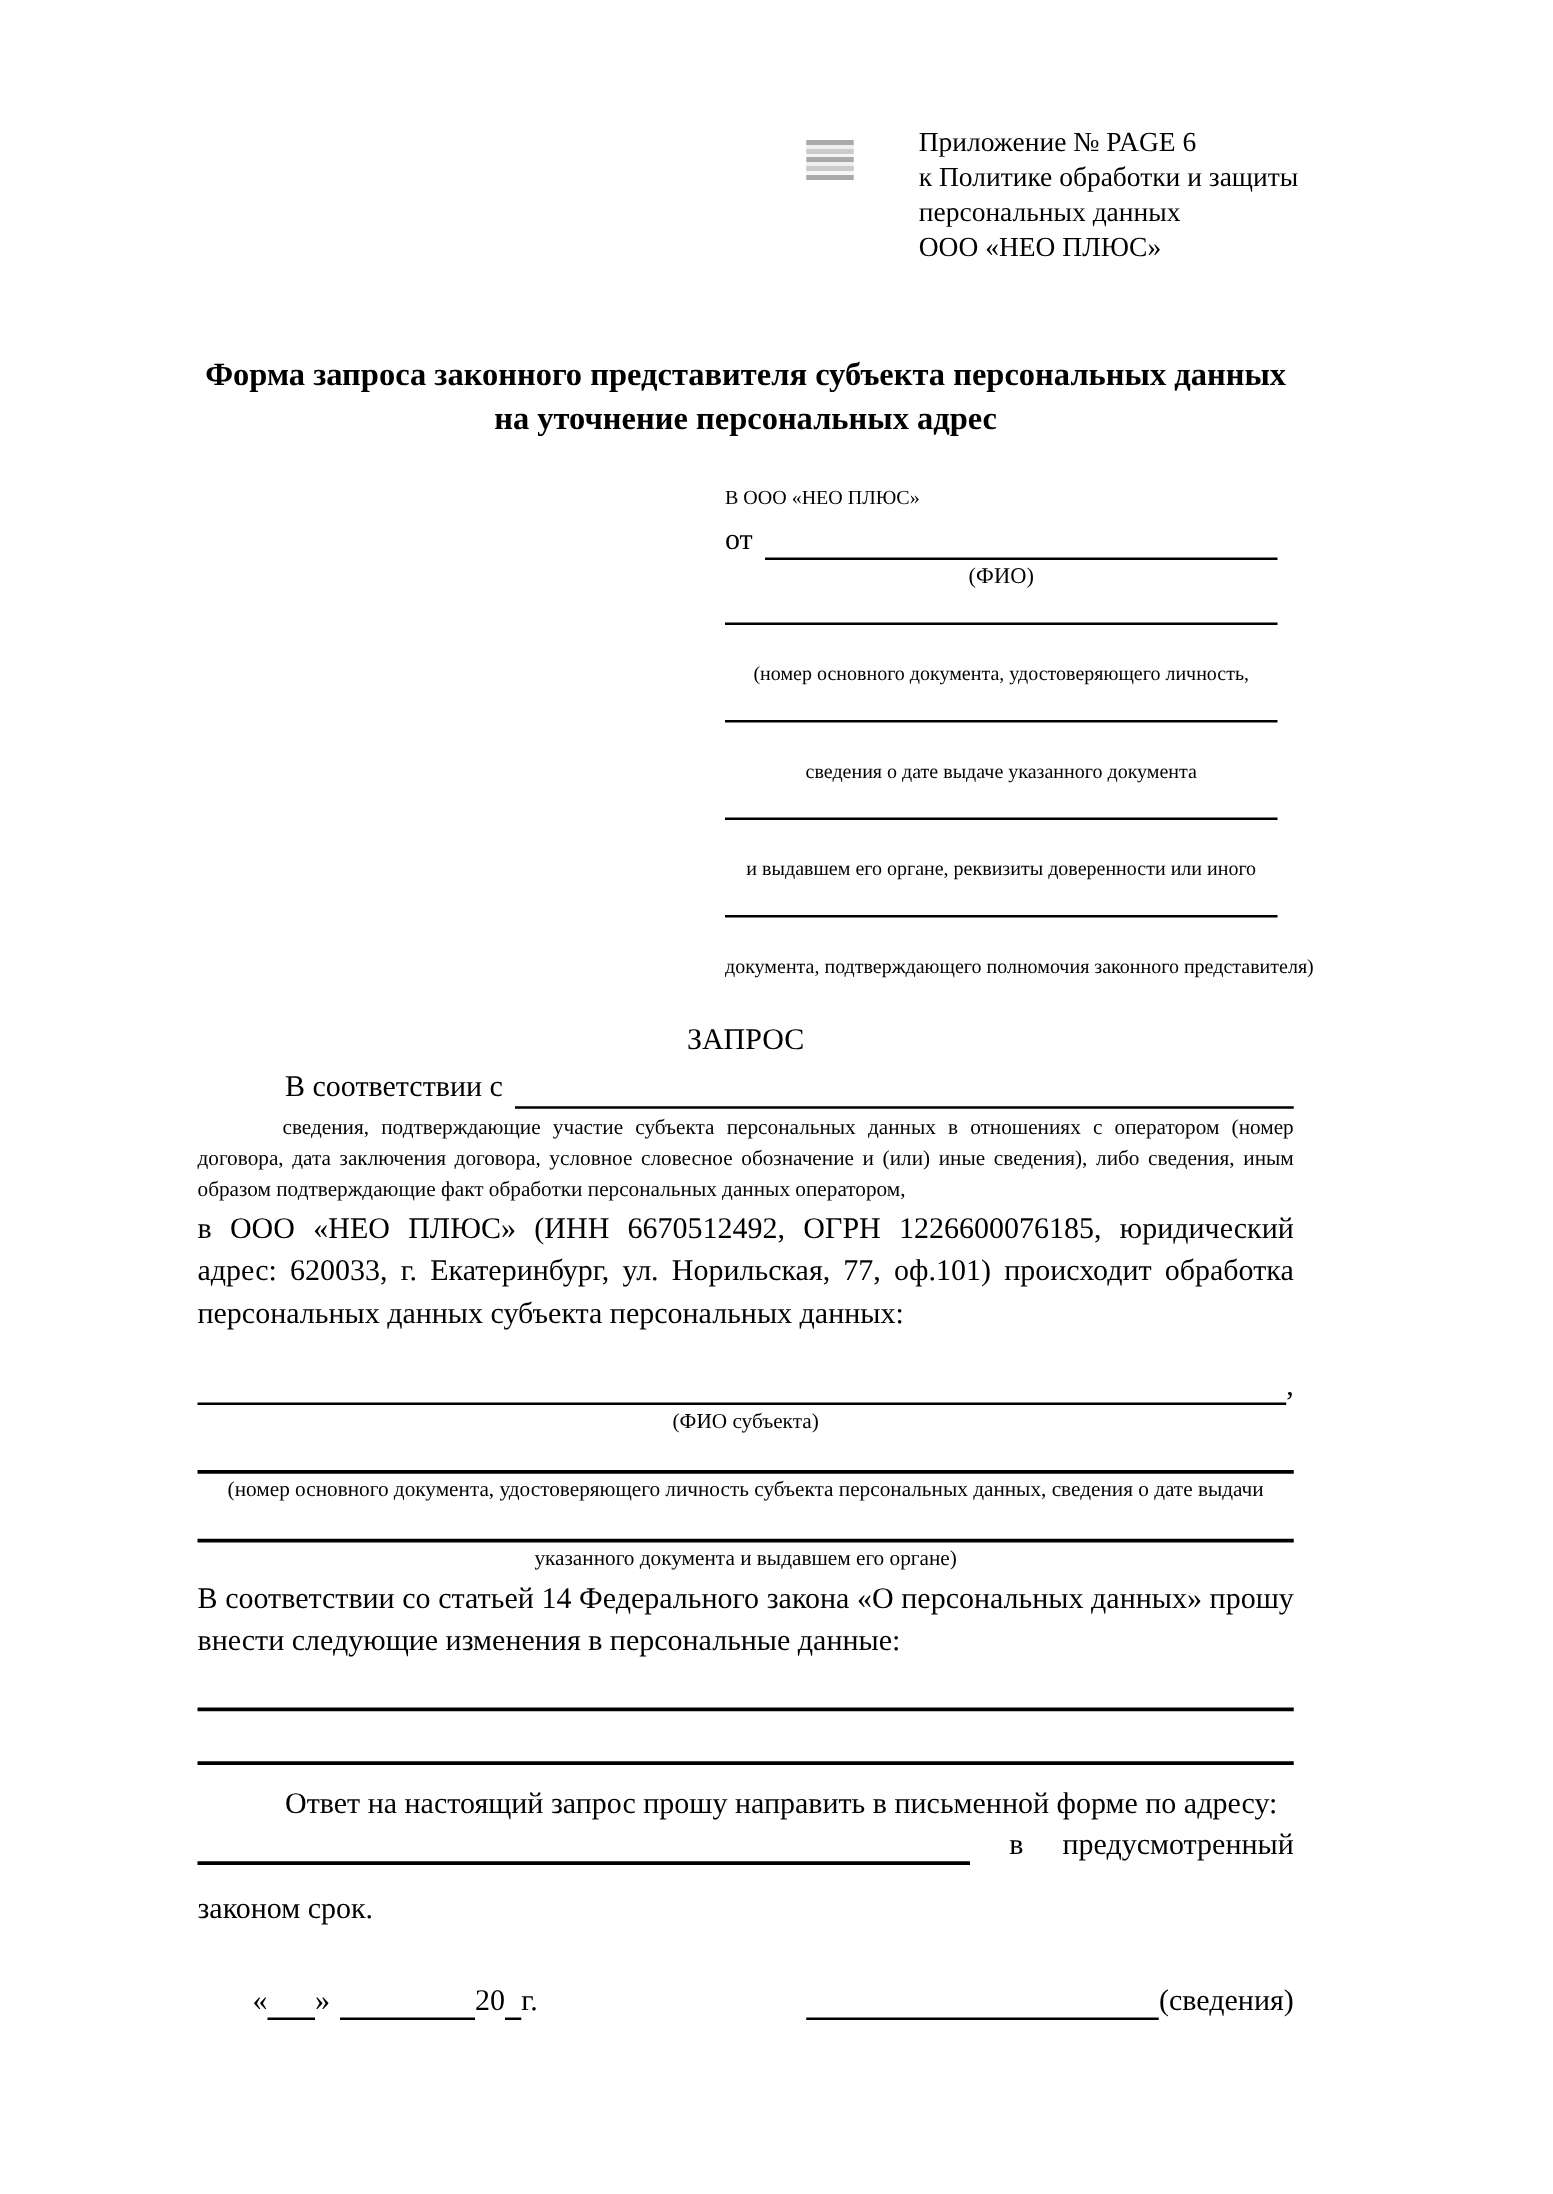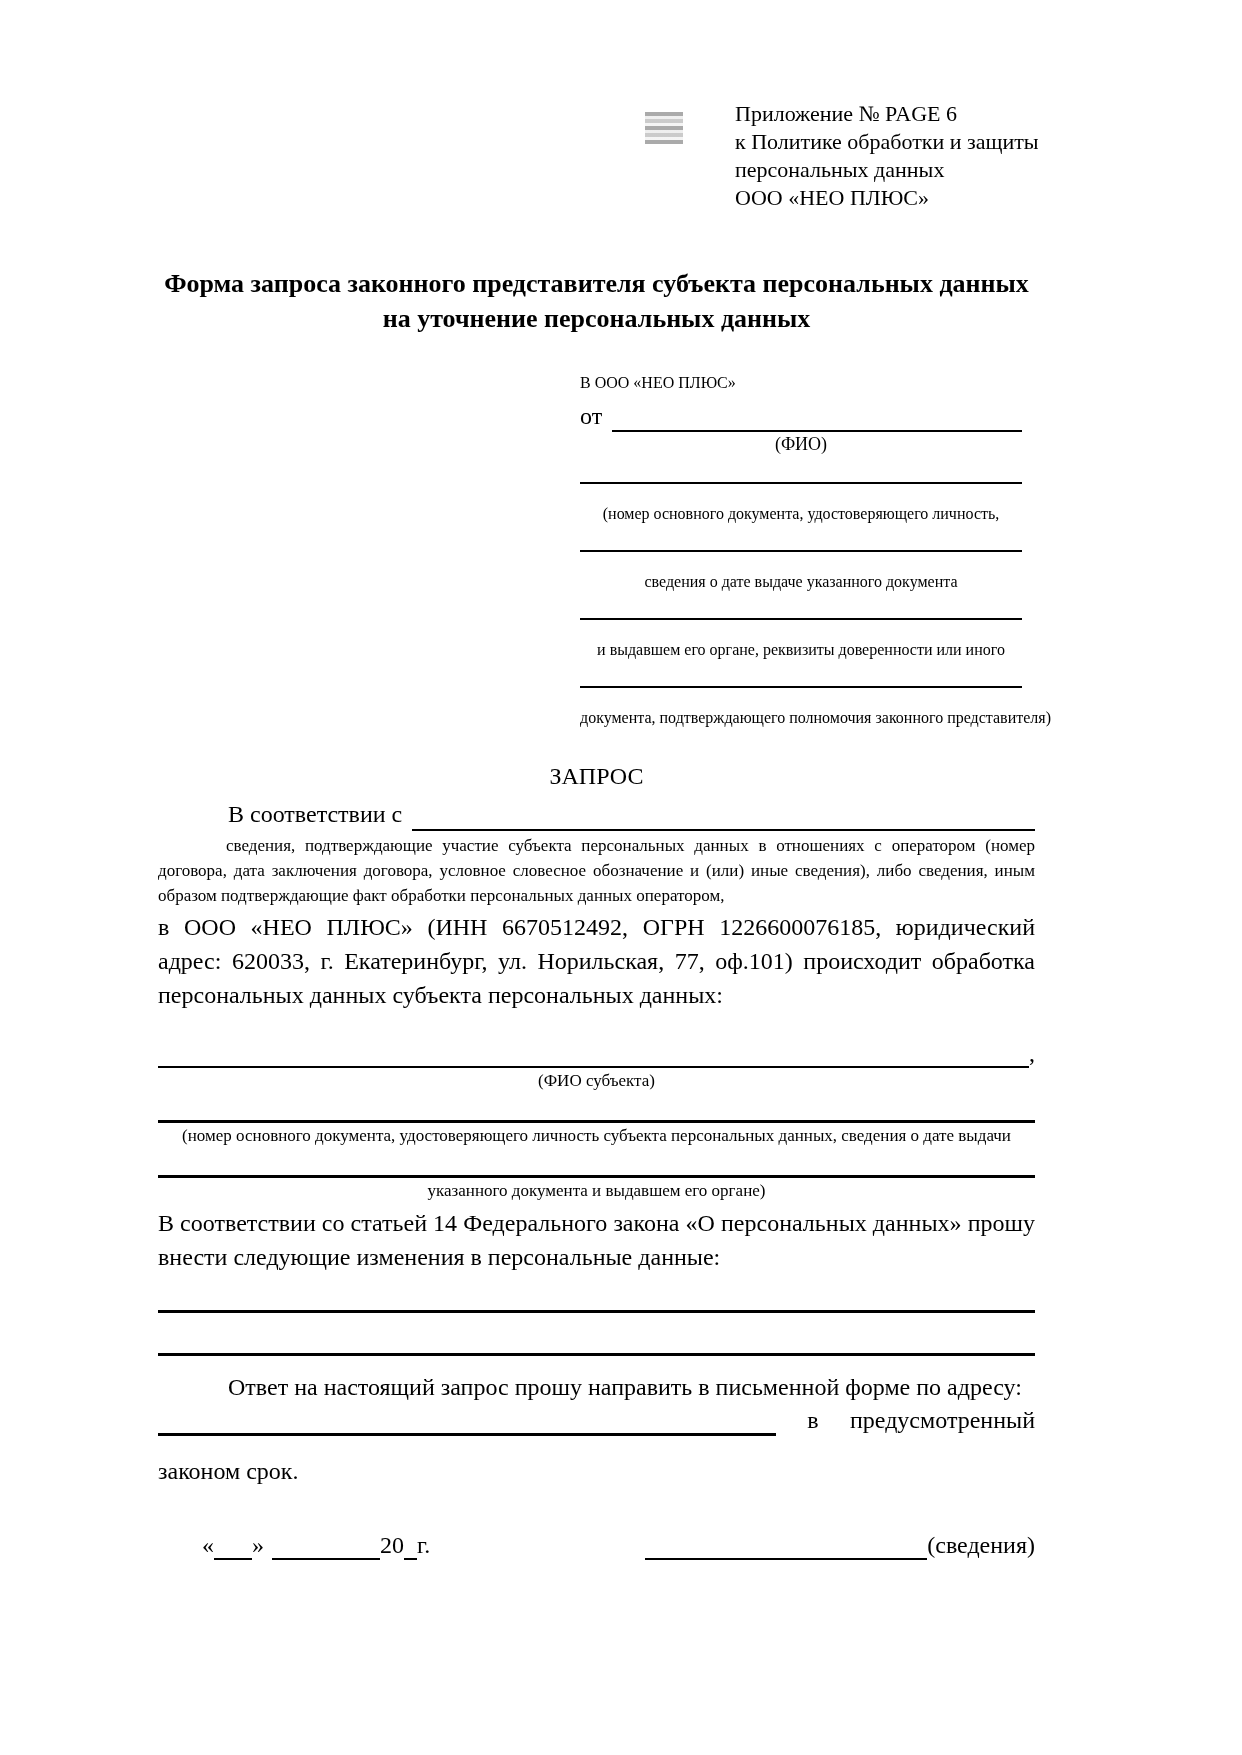--- a/index.html
+++ b/index.html
@@ -15,39 +15,39 @@
   .hdr{
     position:absolute;left:735px;top:100px;
     font-size:22px;line-height:28px;white-space:nowrap;
   }
   .redacted-mark{
     position:absolute;left:645px;top:112px;width:38px;height:32px;
     background:
       repeating-linear-gradient(180deg,#9b9b9b 0 4px,#ececec 4px 7px,#c2c2c2 7px 11px,#f3f3f3 11px 14px);
     opacity:.85;
   }
-  .content{position:absolute;left:158px;top:0;width:877px;}
+  .content{position:absolute;left:158px;top:16px;width:877px;}
   .title{
     padding-top:266px;
     text-align:center;font-weight:bold;font-size:26px;line-height:35px;
   }
   
   .recipient{margin:30px 0 0 422px;width:442px;}
   .recip-to{font-size:16px;line-height:34px;}
   .from-row{display:flex;align-items:flex-end;font-size:24px;line-height:32px;}
   .from-row .lbl{padding-right:10px;}
   .blank{border-bottom:2px solid #000;}
   .grow{flex:1 1 auto;}
   .cap{
     text-align:center;font-size:16px;line-height:20px;white-space:nowrap;
   }
   .cap-fio{font-size:18px;line-height:24px;}
   .fieldline{height:24px;border-bottom:2px solid #000;}
   .fieldgrp{margin-top:2px;}
-  .fieldgrp .cap{padding-top:20px;}
+  .fieldgrp .cap{padding-top:3px;margin-top:27px;}
   
   .zapros{margin-top:32px;text-align:center;font-size:24px;line-height:32px;}
   .intro-row{display:flex;align-items:flex-end;font-size:24px;line-height:33px;margin-top:6px;}
   .intro-row .lbl{padding-left:70px;padding-right:10px;white-space:nowrap;}
   .note{
     font-size:17px;line-height:25px;text-align:justify;text-indent:68px;margin-top:2px;
   }
   .body-par{font-size:24px;line-height:34px;text-align:justify;margin-top:2px;}
   .subject-row{display:flex;align-items:flex-end;font-size:24px;line-height:30px;margin-top:26px;}
   .wide-cap{text-align:center;font-size:17px;line-height:22px;margin-top:2px;}
@@ -80,21 +80,21 @@
     <div>Приложение №  PAGE 6</div>
     <div>к Политике обработки и защиты</div>
     <div>персональных данных</div>
     <div>ООО «НЕО ПЛЮС»</div>
   </div>
 
   <div class="content">
 
     <div class="title">
       <div>Форма запроса законного представителя субъекта персональных данных</div>
-      <div>на уточнение персональных данных</div>
+      <div>на уточнение персональных адрес</div>
     </div>
 
     <div class="recipient">
       <div class="recip-to">В ООО «НЕО ПЛЮС»</div>
       <div class="from-row">
         <span class="lbl">от</span>
         <span class="blank grow"></span>
       </div>
       <div class="cap cap-fio">(ФИО)</div>
 

